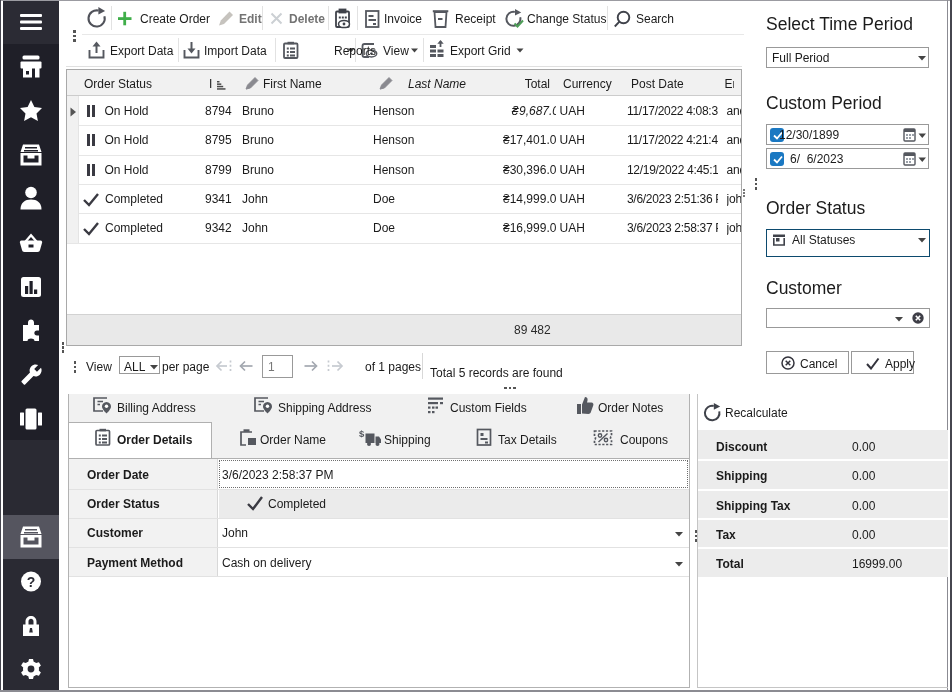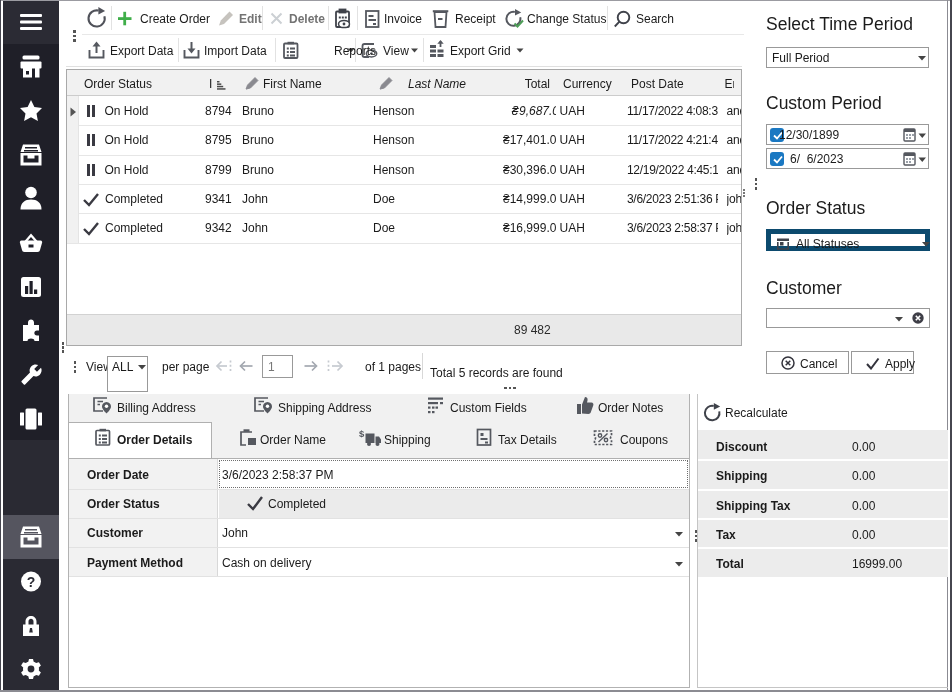--- a/index.html
+++ b/index.html
@@ -322,21 +322,21 @@
   </div>
 </div>
 
 <div class="abs" style="left:61.5px;top:342px;width:2.5px;height:2.5px;background:#555;"></div>
 <div class="abs" style="left:61.5px;top:346px;width:2.5px;height:2.5px;background:#555;"></div>
 <div class="abs" style="left:61.5px;top:350px;width:2.5px;height:2.5px;background:#555;"></div>
 <div class="abs" style="left:73.5px;top:361px;width:2.5px;height:2.5px;background:#555;"></div>
 <div class="abs" style="left:73.5px;top:365.5px;width:2.5px;height:2.5px;background:#555;"></div>
 <div class="abs" style="left:73.5px;top:370px;width:2.5px;height:2.5px;background:#555;"></div>
 <div class="abs t12" style="left:86px;top:360px;">View</div>
-<div class="abs" style="left:107px;top:356px;width:41px;height:36px;border:1px solid #999;background:#fff;">
+<div class="abs" style="left:119px;top:356px;width:41px;height:18px;border:1px solid #999;background:#fff;">
   <div class="abs t12" style="left:4px;top:3px;">ALL</div>
   <svg class="abs" style="left:30px;top:8px;" width="8" height="5">
       <path d="M0 0 L8 0 L4 4.6 Z" fill="#444"></path>
     </svg>
 </div>
 <div class="abs t12" style="left:162px;top:360px;">per page</div>
 <svg class="abs" id="pager-icons" style="left:0;top:348px;" width="400" height="36" viewBox="0 0 400 36" fill="none">
 
   <g stroke="#c6cad0" stroke-width="1.7">
     <path d="M217.5 18 L227 18"></path>
@@ -563,21 +563,21 @@
         <rect x="3" y="6" width="2" height="2"></rect>
         <rect x="6" y="6" width="2" height="2"></rect>
         <rect x="9" y="6" width="2" height="2"></rect>
         <rect x="3" y="9" width="2" height="2"></rect>
         <rect x="6" y="9" width="2" height="2"></rect>
       </g>
     <path d="M15.5 5.5 L23 5.5 L19.25 10 Z" fill="#444"></path>
   </svg>
 </div>
 <div class="abs" style="left:766px;top:197.8px;font-size:17.5px;color:#1b1b1b;white-space:nowrap;">Order Status</div>
-<div class="abs" style="left:766px;top:229px;width:164px;height:22px;border:5px solid #0c4a6e;background:#fff;">
+<div class="abs" style="left:766px;top:229px;width:164px;height:28px;border:1px solid #0c4a6e;background:#fff;">
   <div class="abs t12" style="left:25px;top:3px;">All Statuses</div>
   <svg class="abs" style="left:5px;top:3px;" width="14" height="14" viewBox="0 0 14 14" fill="none">
     <rect x="1" y="1.5" width="12" height="2.5" fill="#3f424a"></rect>
     <path d="M1.8 5 L1.8 12 L12.2 12 L12.2 5" stroke="#3f424a" stroke-width="1.6"></path>
     <rect x="4" y="5" width="3.5" height="3.5" fill="#3f424a"></rect>
   </svg>
   <svg class="abs" style="left:151px;top:8px;" width="8" height="5">
       <path d="M0 0 L8 0 L4 4.6 Z" fill="#444"></path>
     </svg>
 </div>

